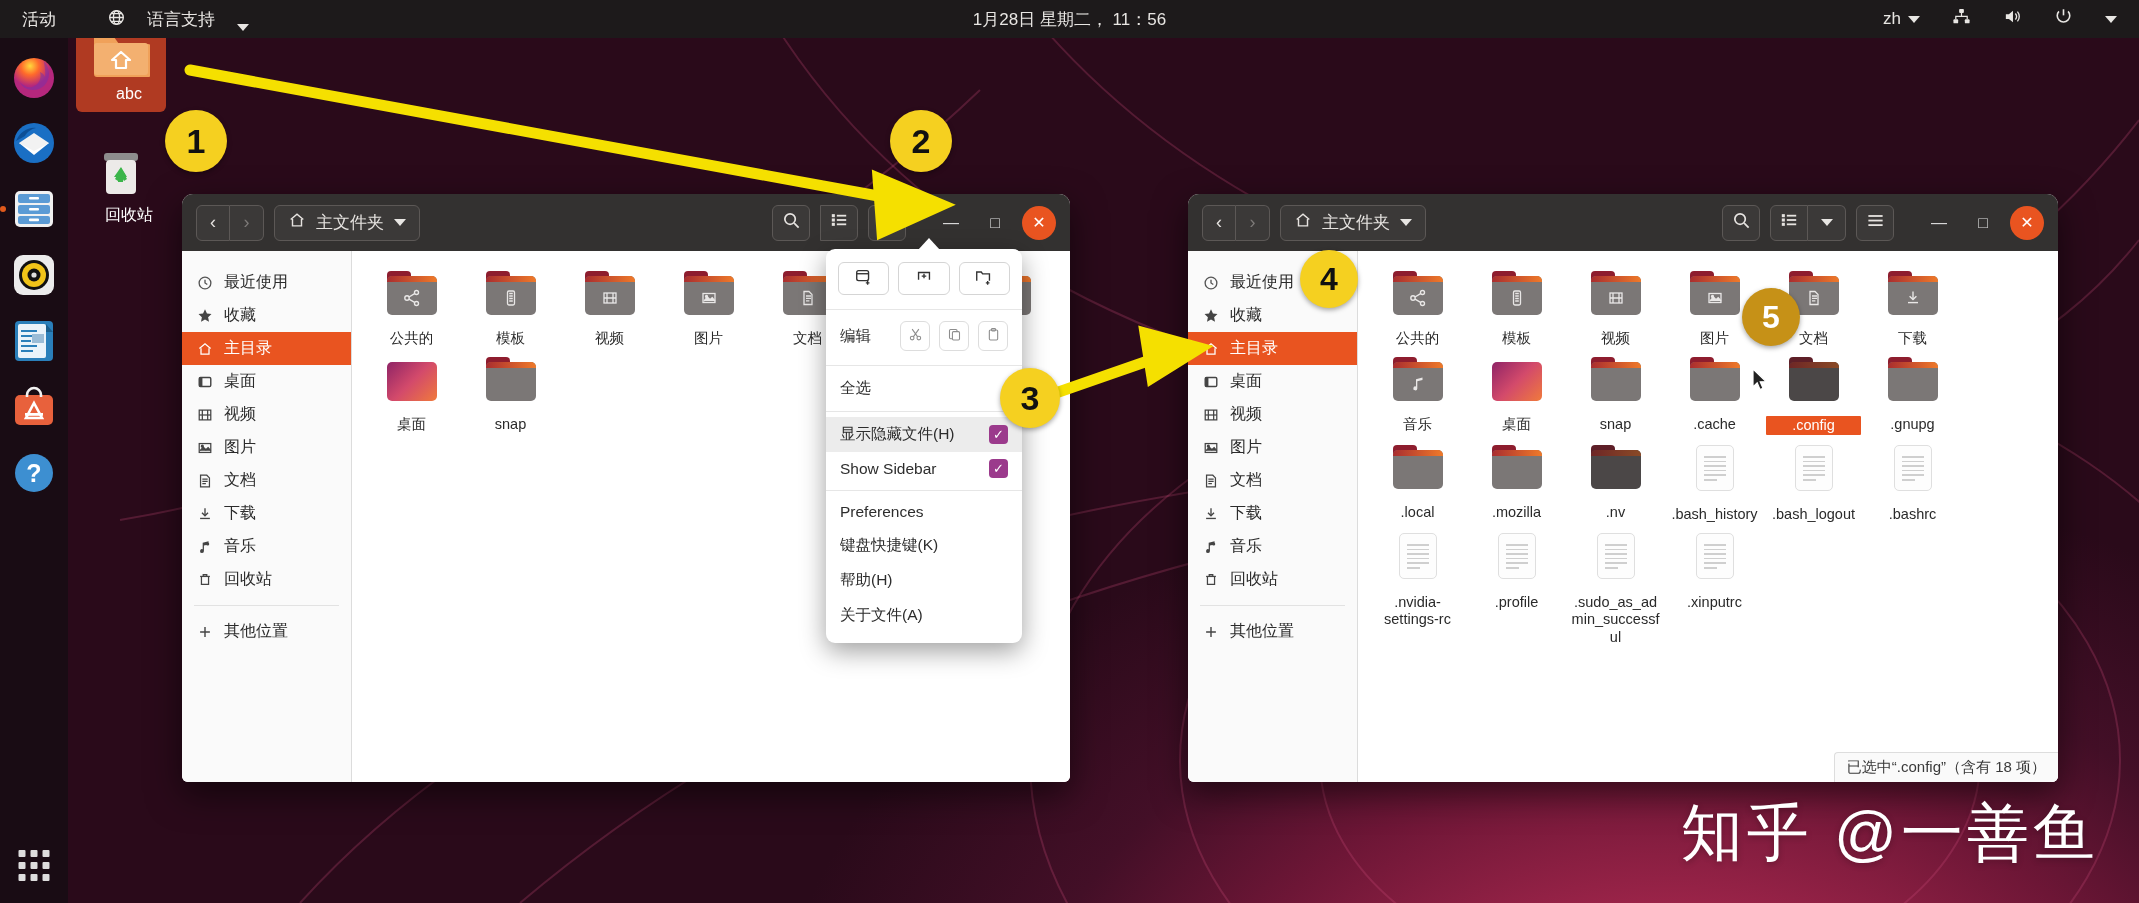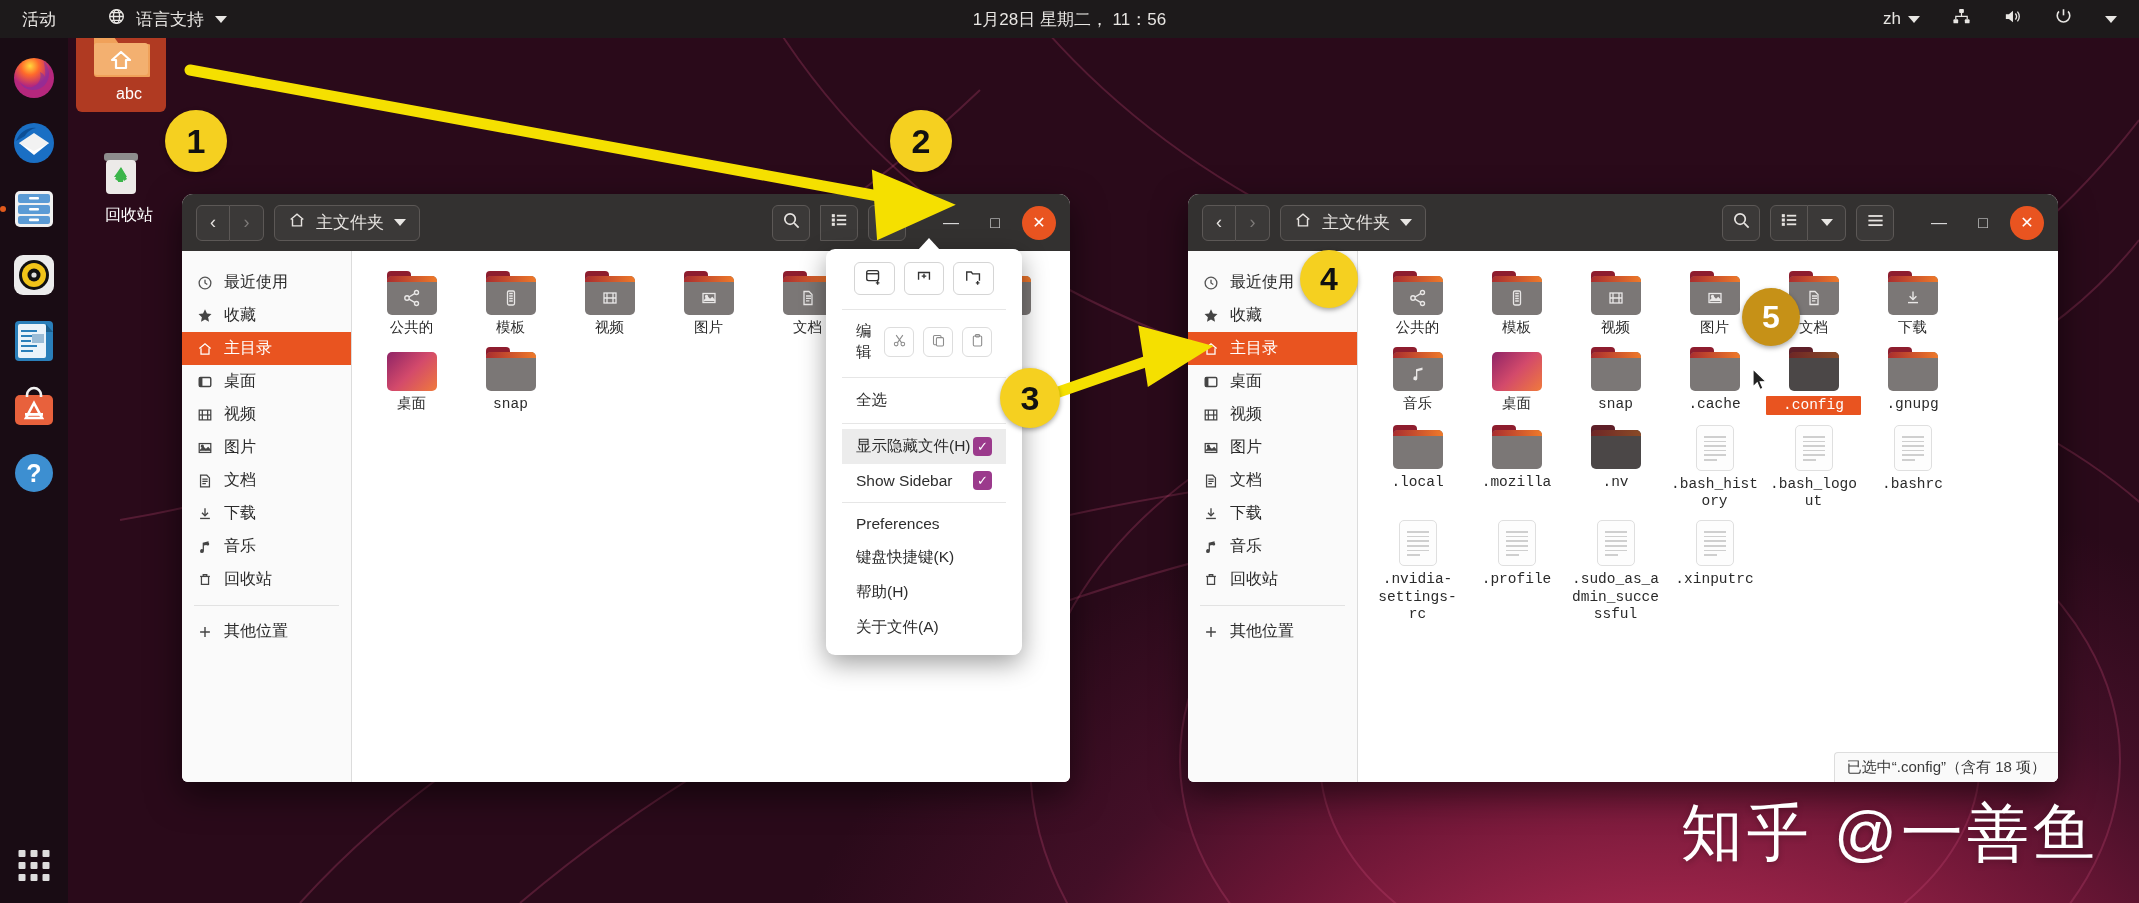--- a/index.html
+++ b/index.html
@@ -20,21 +20,21 @@
   }
   #desktop svg.swirls { position:absolute; inset:0; width:100%; height:100%; }
 
   
   #topbar {
     position:absolute; top:0; left:0; width:2139px; height:38px;
     background:#1d1a1b; color:#e8e6e3;
     font-size:17px; display:flex; align-items:center; z-index:50;
   }
   #topbar .tb-activities { margin-left:22px; }
-  #topbar .tb-lang { margin-left:52px; display:flex; align-items:center; gap:11px; }
+  #topbar .tb-lang { margin-left:52px; display:flex; align-items:flex-end; gap:22px; }
   #topbar .tb-clock {
     position:absolute; left:50%; transform:translateX(-50%);
     display:flex; align-items:center; gap:2px; white-space:nowrap;
   }
   #topbar .tb-right {
     position:absolute; right:22px; display:flex; align-items:center; gap:32px;
   }
   .caret { width:0;height:0;border-left:6px solid transparent;border-right:6px solid transparent;border-top:7px solid #e8e6e3; }
 
   
@@ -84,21 +84,21 @@
   .side { width:170px; background:#fafafa; border-right:1px solid #dcdcdc; padding-top:15px;
      font-size:16px; color:#2b2b2b; }
   .side-item { display:flex; align-items:center; gap:11px; height:33px; padding:0 14px; }
   .side-item.active { background:#e95420; color:#ffffff; }
   .side-item .ic { width:17px;height:17px;display:flex;align-items:center;justify-content:center;flex:0 0 17px; }
   .side-sep { height:1px;background:#e2e2e2;margin:9px 12px; }
 
   .files { flex:1; background:#fff; padding:14px 10px; position:relative; }
   .fgrid { display:flex; flex-wrap:wrap; align-content:flex-start; }
   .fitem { width:99px; text-align:center; padding:6px 2px 4px; font-size:14.5px; color:#2a2a2a; }
-  .fitem .nm { margin-top:5px; display:block; line-height:1.18; word-wrap:break-word;font-family:Liberation Mono, monospace; }
+  .fitem .nm { margin-top:15px; display:block; line-height:1.18; word-wrap:break-word; }
   .fitem.sel .nm { background:#e95420; color:#ffffff; border-radius:1px; padding:1px 1px; }
 
   
   .folder { width:50px;height:44px;margin:0 auto; position:relative; }
   .folder .tab { position:absolute; left:0; top:0; width:24px; height:10px;
      background:#8e1d2e; border-radius:4px 4px 0 0; }
   .folder .body { position:absolute; left:0; top:5px; width:50px; height:39px; border-radius:5px;
      background:#7b7776; }
   .folder .rim { position:absolute; left:0; top:5px; width:50px; height:6px; border-radius:5px 5px 0 0;
      background:linear-gradient(90deg,#a92d2f,#ef7a2a); }
@@ -112,21 +112,21 @@
   .doc { width:38px;height:46px;margin:0 auto;background:#fdfdfd;border:1px solid #dfdfdf;
      border-radius:5px; display:flex; flex-direction:column; justify-content:center; gap:3px; padding:0 7px; }
   .doc i { display:block; height:1.6px; background:#cfcfcf; }
 
   .statusbar { position:absolute; right:0; bottom:0; background:#fafafa;
      border-top:1px solid #ddd; border-left:1px solid #ddd; border-radius:4px 0 0 0;
      padding:5px 12px; font-size:15px; color:#3a3a3a; }
 
   
   .popover { position:absolute; width:196px; background:#fff; border-radius:9px;
-     box-shadow:0 8px 26px rgba(0,0,0,.38); z-index:60; padding:10px 16px; font-size:15.5px; color:#2d2d2d; }
+     box-shadow:0 8px 26px rgba(0,0,0,.38); z-index:60; padding:10px 0; font-size:15.5px; color:#2d2d2d; }
   .popover:before { content:""; position:absolute; top:-11px; left:92px; width:22px; height:12px;
      background:#fff; clip-path:polygon(50% 0,100% 100%,0 100%); }
   .pop-row { display:flex; align-items:center; justify-content:center; gap:9px; padding:3px 12px 9px; }
   .pop-btn { flex:1; height:33px; border:1px solid #d5d5d5; border-radius:6px; background:#fff;
      display:flex; align-items:center; justify-content:center; }
   .pop-sep { height:1px; background:#e6e6e6; margin:5px 0; }
   .pop-edit { display:flex; align-items:center; gap:9px; padding:6px 14px 9px; }
   .pop-edit .lab { flex:1; }
   .pop-edit .eb { width:30px;height:30px;border:1px solid #ddd;border-radius:6px;background:#fff;
      display:flex;align-items:center;justify-content:center; }

